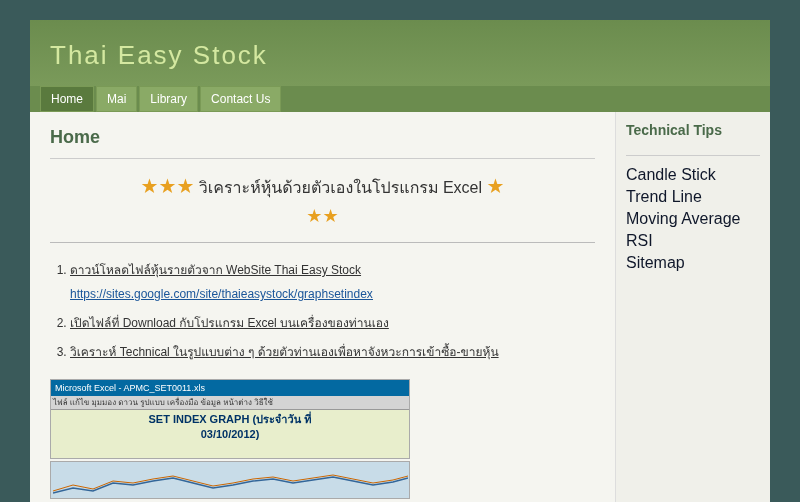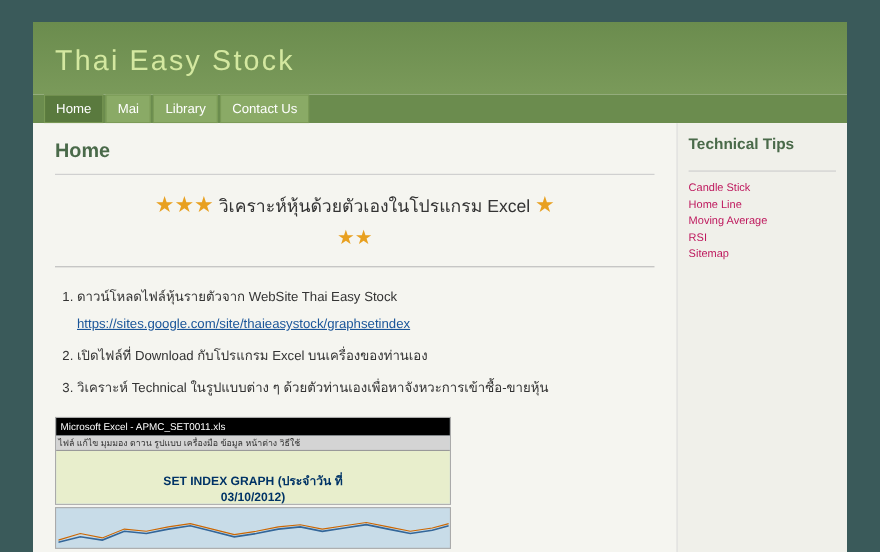--- a/index.html
+++ b/index.html
@@ -111,20 +111,21 @@
     
     .instructions-list {
       margin-left: 20px;
       margin-bottom: 15px;
       line-height: 2;
     }
     .instructions-list li {
       color: #333;
       font-size: 12px;
       margin-bottom: 5px;
+      text-decoration: underline;
     }
     .instructions-list a {
       color: #1a5599;
       text-decoration: underline;
       font-size: 12px;
     }
 
     
     .screenshot-area {
       display: flex;
@@ -176,22 +177,22 @@
     .sidebar-title {
       font-size: 14px;
       font-weight: bold;
       color: #4a6a4a;
       margin-bottom: 8px;
       padding-bottom: 17px;
       border-bottom: 1px solid #ccc;
     }
     .sidebar-link {
       display: block;
-      font-size: 10px;
-      color: #be185d;
+      font-size: 16px;
+      color: #0f172a;
       text-decoration: none;
       padding: 2px 0;
       cursor: pointer;
     }
   </style>
 </head>
 <body>
 
 <div class="outer-wrapper">
 
@@ -234,46 +235,46 @@
         <li>
           <span>วิเคราะห์ Technical ในรูปแบบต่าง ๆ ด้วยตัวท่านเองเพื่อหาจังหวะการเข้าซื้อ-ขายหุ้น</span>
         </li>
       </ol>
 
       <div class="screenshot-area">
         <div>
           <div class="screenshot-box">
             <div class="screenshot-inner">
 
-              <div style="width:100%;background:#000000;height:16px;display:flex;align-items:center;padding:0 4px;">
+              <div style="width:100%;background:#0369a1;height:16px;display:flex;align-items:center;padding:0 4px;">
                 <span style="color:#fff;font-size:9px;">Microsoft Excel - APMC_SET0011.xls</span>
               </div>
 
               <div style="width:100%;background:#d4d4d4;height:14px;border-bottom:1px solid #999;display:flex;align-items:center;gap:2px;padding:0 2px;">
                 <span style="font-size:8px;color:#333;">ไฟล์ แก้ไข มุมมอง ดาวน รูปแบบ เครื่องมือ ข้อมูล หน้าต่าง วิธีใช้</span>
               </div>
 
-              <div style="width:100%;flex:1;background:#e8eecc;display:flex;align-items:flex-end;justify-content:center;">
+              <div style="width:100%;flex:1;background:#e8eecc;display:flex;align-items:flex-start;justify-content:center;">
                 <span class="screenshot-label">SET INDEX GRAPH (ประจำวัน ที่<br>03/10/2012)</span>
               </div>
             </div>
           </div>
 
           <div class="chart-sim">
             <svg width="355" height="35">
               <polyline points="0,30 20,25 40,28 60,20 80,22 100,18 120,15 140,20 160,25 180,22 200,18 220,16 240,20 260,17 280,14 300,18 320,22 340,19 355,15" fill="none" stroke="#336699" stroke-width="1.5"></polyline>
               <polyline points="0,28 20,22 40,26 60,18 80,20 100,16 120,13 140,18 160,23 180,20 200,16 220,14 240,18 260,15 280,12 300,16 320,20 340,17 355,13" fill="none" stroke="#cc6600" stroke-width="1"></polyline>
             </svg>
           </div>
         </div>
       </div>
     </div>
 
     <div class="sidebar">
       <div class="sidebar-title">Technical Tips</div>
       <a class="sidebar-link">Candle Stick</a>
-      <a class="sidebar-link">Home Line</a>
+      <a class="sidebar-link">Trend Line</a>
       <a class="sidebar-link">Moving Average</a>
       <a class="sidebar-link">RSI</a>
       <a class="sidebar-link">Sitemap</a>
     </div>
   </div>
 </div>
 
 </body></html>

